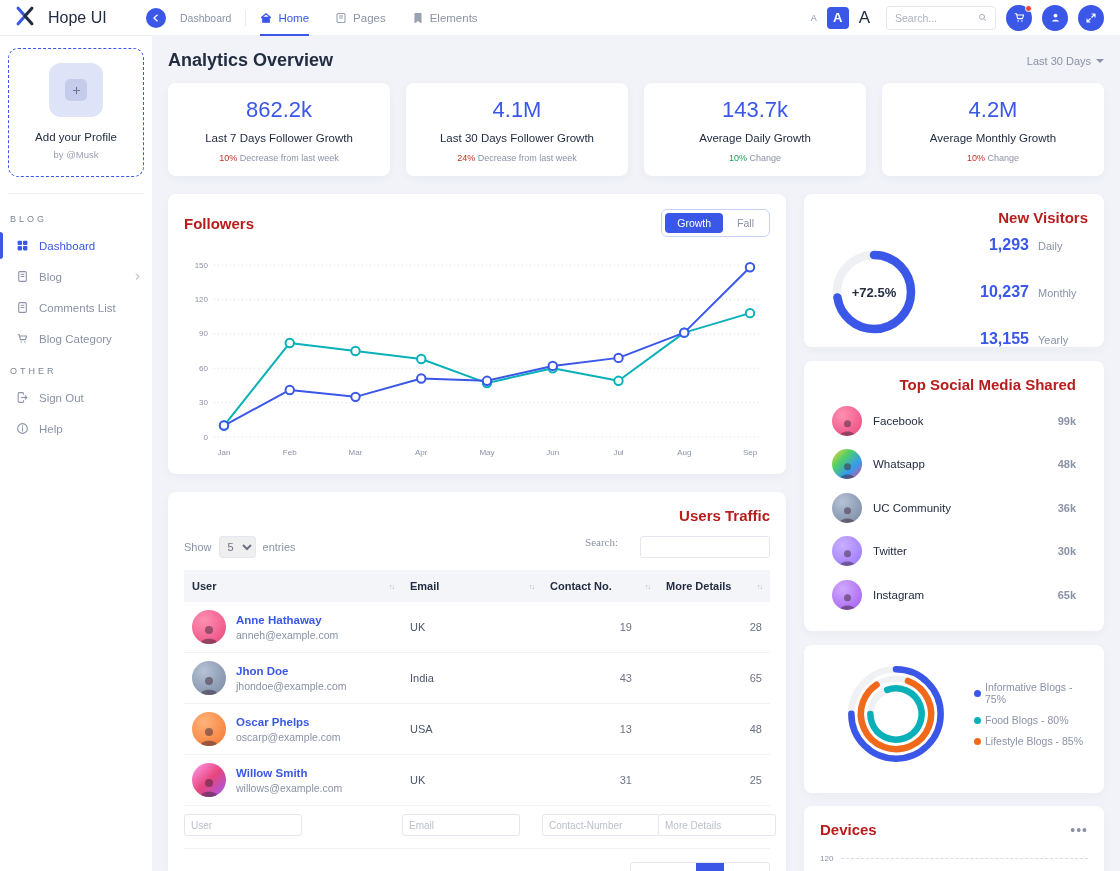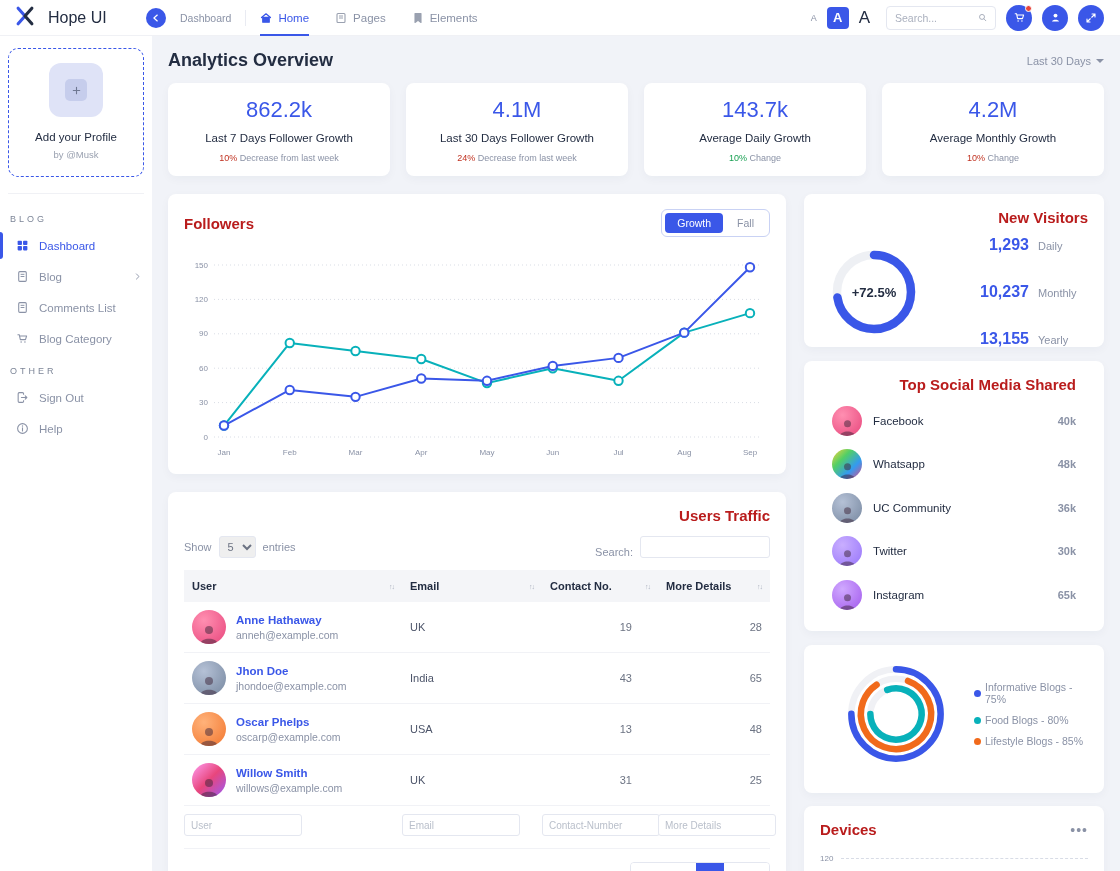--- a/index.html
+++ b/index.html
@@ -69,21 +69,21 @@
   .toggle-group{display:flex;border:1px solid #c9d2f4;border-radius:6px;padding:3px;gap:2px;}
   .toggle-btn{font-size:10.5px;padding:4px 12px;border-radius:4px;border:none;background:transparent;color:#8A92A6;cursor:pointer;font-family:inherit;}
   .toggle-btn.active{background:#3A57E8;color:#fff;font-weight:500;}
   .followers-chart{margin-top:14px;}
   .tick{font-size:8px;fill:#8A92A6;}
   
   .traffic-card{margin-top:18px;padding:15px 16px;height:386px;}
   .traffic-controls{display:flex;align-items:center;justify-content:space-between;margin:12px 0 12px;}
   .show-group{display:flex;align-items:center;gap:7px;font-size:11px;color:#8A92A6;}
   .show-group select{font-size:11px;color:#6c7383;border:1px solid #e4e7f0;border-radius:3px;padding:3px 4px;font-family:inherit;}
-  .tsearch{display:flex;align-items:flex-end;gap:7px;font-size:11px;color:#8A92A6;}
+  .tsearch{display:flex;align-items:flex-start;gap:22px;font-size:11px;color:#8A92A6;font-family:Liberation Serif, serif;}
   .tsearch input{border:1px solid #e4e7f0;border-radius:3px;height:22px;width:130px;padding:0 6px;font-size:11px;font-family:inherit;outline:none;}
   .tgrid{display:grid;grid-template-columns:218px 140px 116px 112px;}
   .th{background:#f4f5f8;font-size:11px;font-weight:bold;color:#232D42;padding:10px 8px;display:flex;align-items:center;justify-content:space-between;cursor:pointer;}
   .sort{font-size:7px;color:#aab0be;letter-spacing:-1px;}
   .sort::before{content:"↑";} .sort::after{content:"↓";}
   .trow{display:contents;}
   .td{border-bottom:1px solid #f1f2f6;padding:8px 8px;font-size:11px;color:#4c5469;display:flex;align-items:center;min-height:48px;}
   .td.user{gap:10px;}
   .td.num{justify-content:flex-end;padding-right:26px;color:#6c7383;}
   .td.num.last{padding-right:8px;}
@@ -533,21 +533,21 @@
         <div class="social-list">
 
             <div class="social-row">
               <span class="avatar a30" style="background: radial-gradient(circle at 35% 30%, rgb(255, 143, 177), rgb(232, 70, 124));">
                 <svg viewBox="0 0 24 24" width="21" height="21">
                   <circle cx="12" cy="10" r="4" fill="rgba(60,35,55,.5)"></circle>
                   <path d="M3 24 C4.5 17 19.5 17 21 24 Z" fill="rgba(60,35,55,.5)"></path>
                 </svg>
               </span>
               <span class="social-name">Facebook</span>
-              <span class="social-val">40k</span>
+              <span class="social-val">99k</span>
             </div>
 
             <div class="social-row">
               <span class="avatar a30" style="background: linear-gradient(135deg, rgb(255, 212, 59), rgb(81, 207, 102), rgb(51, 154, 240), rgb(230, 73, 128));">
                 <svg viewBox="0 0 24 24" width="21" height="21">
                   <circle cx="12" cy="10" r="4" fill="rgba(60,35,55,.5)"></circle>
                   <path d="M3 24 C4.5 17 19.5 17 21 24 Z" fill="rgba(60,35,55,.5)"></path>
                 </svg>
               </span>
               <span class="social-name">Whatsapp</span>

